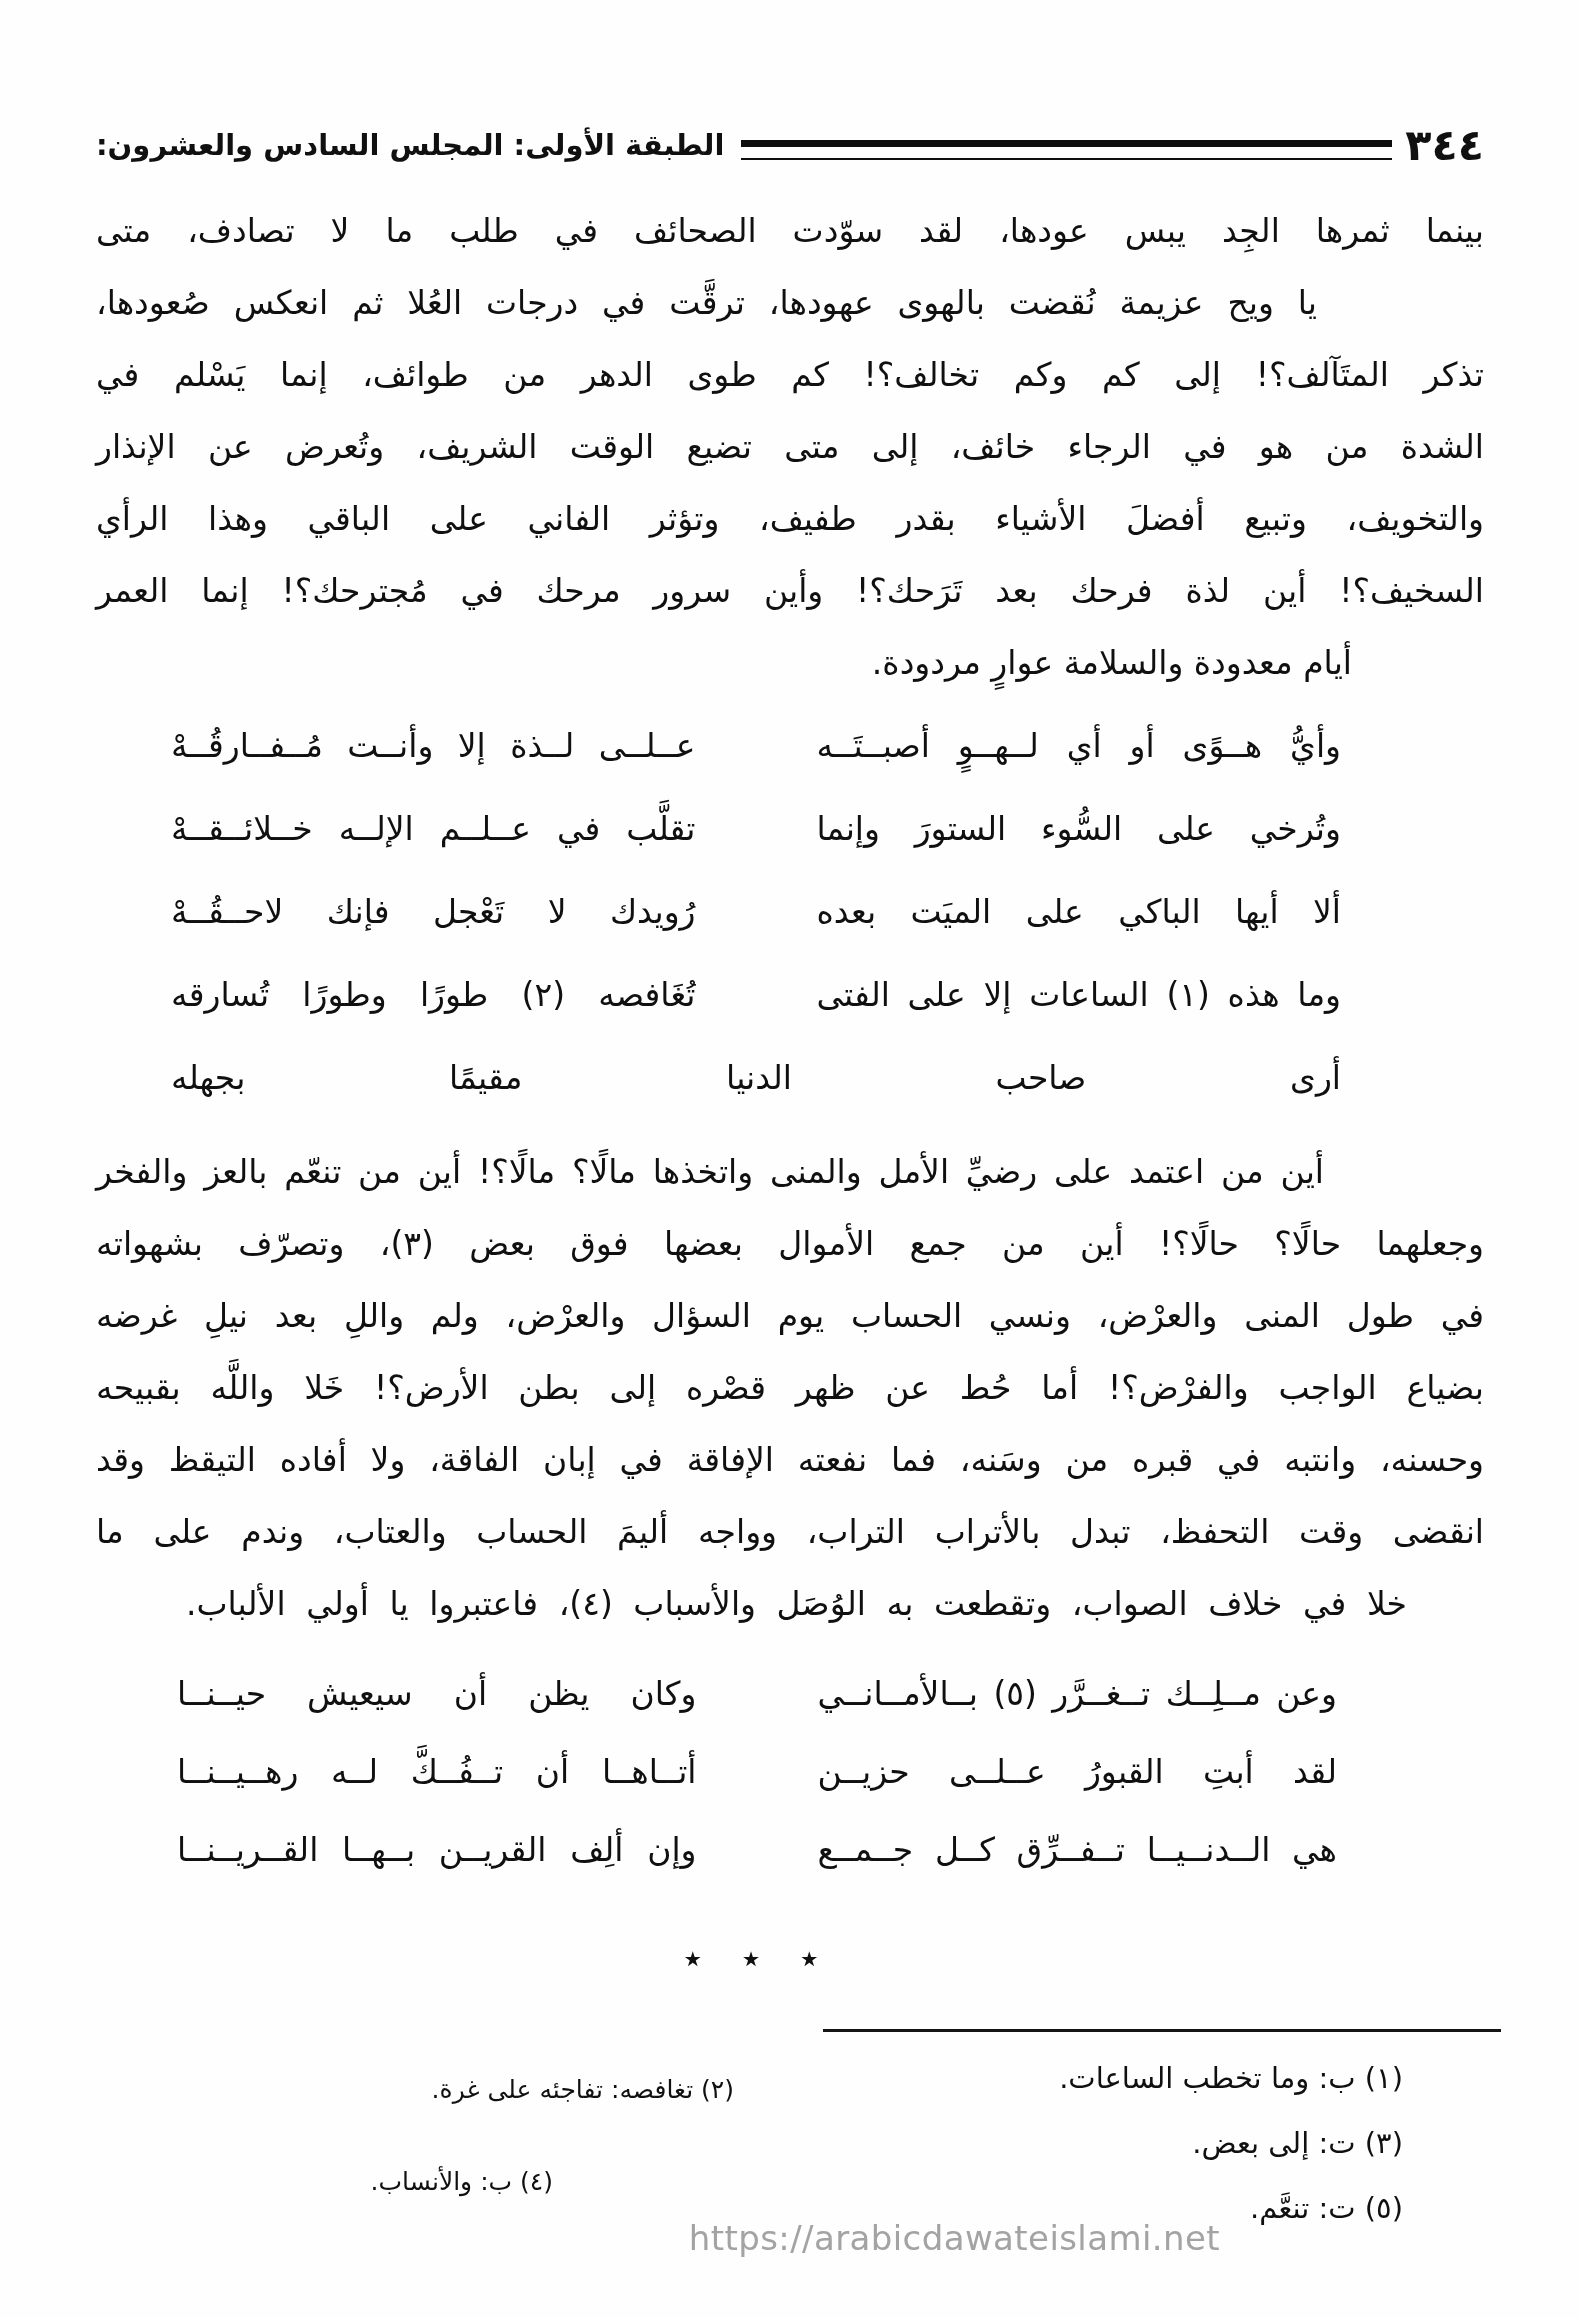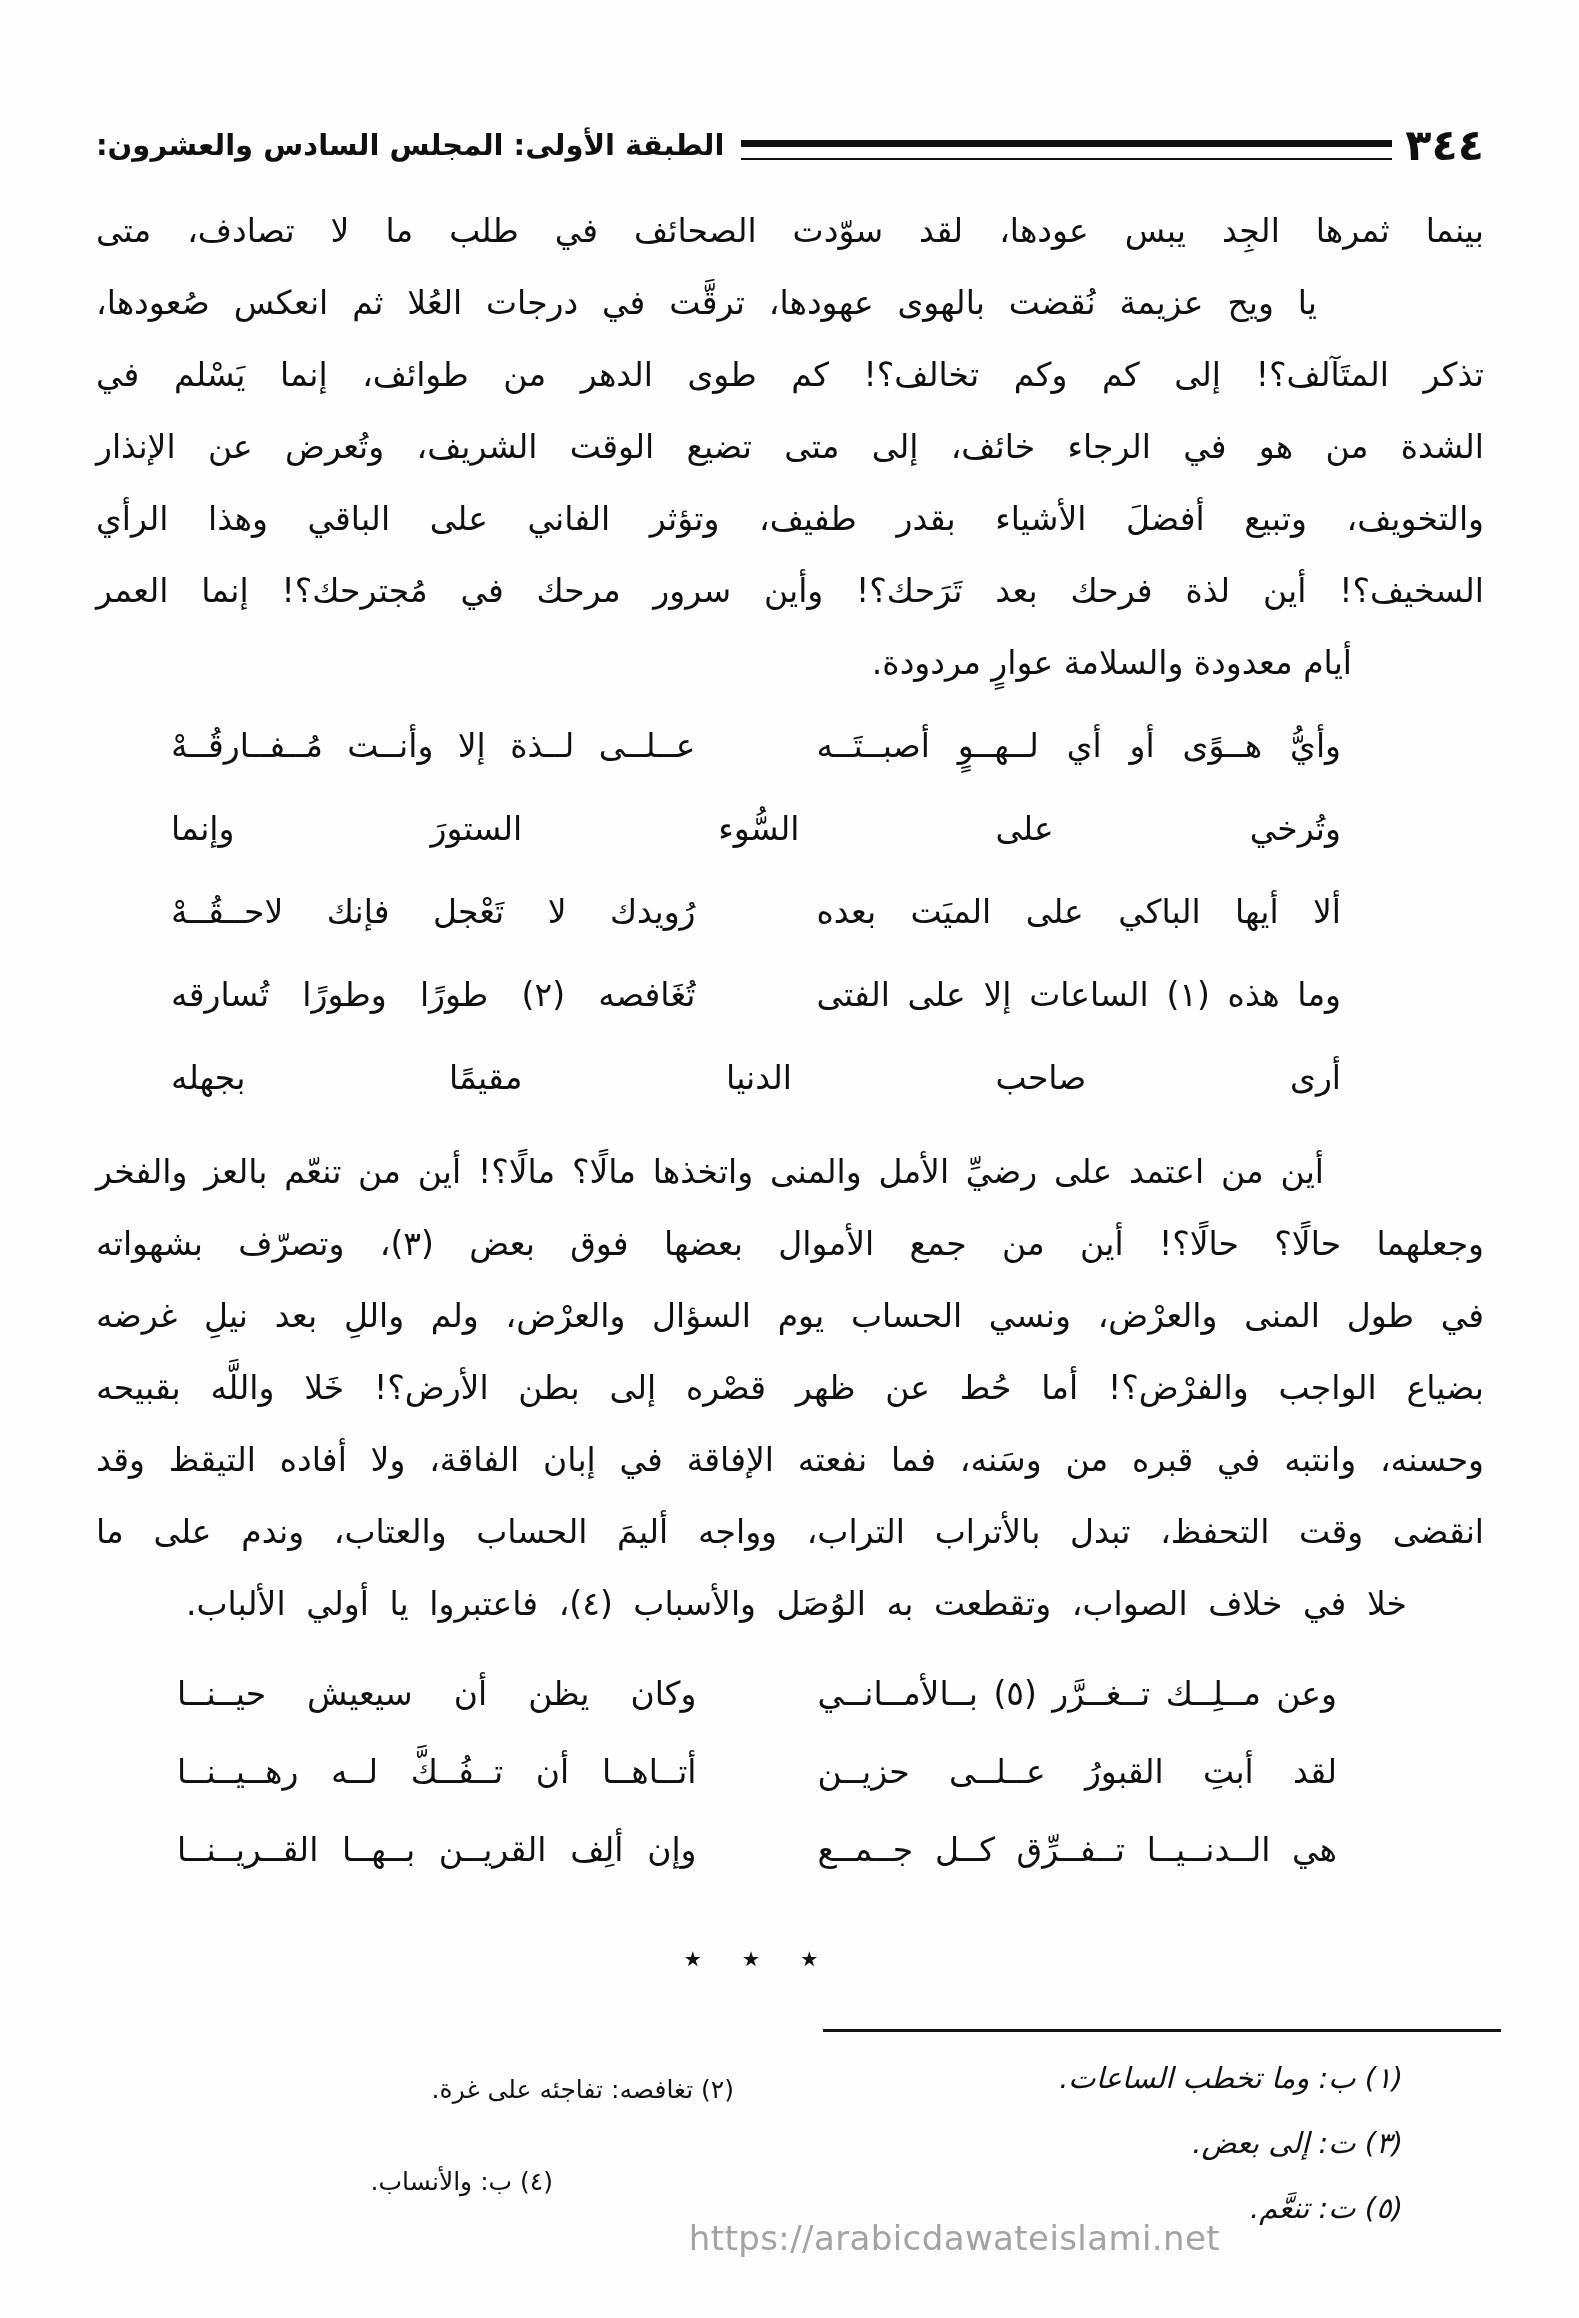--- a/index.html
+++ b/index.html
@@ -48,21 +48,21 @@
     white-space:nowrap;
   }
 
   
   .separator { position:absolute; top:1938px; left:0; right:0; text-align:center; font-size:34px; }
   .separator span { display:inline-block; transform:translateX(-39px); word-spacing:29px; }
 
   .fn-rule { position:absolute; top:2029px; left:823px; width:678px; border-top:3.4px solid #141414; }
 
   .fn-col { position:absolute; text-align:right; }
-  .fn-right { top:2046px; right:177px;font-style:italic; }
+  .fn-right { top:2046px; right:177px; }
   .fn-right .fn-item { font-size:29px; line-height:65px; }
   .fn-left { top:2068px; right:846px; }
   .fn-left .fn-item { font-size:25px; line-height:44px; margin-bottom:48px; }
   .fn-indent { padding-right:181px; }
 
   .watermark {
     position:absolute; top:2218px; right:360px;
     direction:ltr; font-size:34px; letter-spacing:0.4px;
     color:#a3a3a3; white-space:nowrap;
   }
@@ -89,20 +89,21 @@
       <div class="line para1-last">أيام معدودة والسلامة عوارٍ مردودة.</div>
     </div>
 
     <div class="poem poem1">
       <div class="verse">
         <div class="hemi">وأيُّ هــوًى أو أي لــهــوٍ أصبــتَــه</div>
         <div class="hemi">عــلــى لــذة إلا وأنــت مُــفــارقُــهْ</div>
       </div>
       <div class="verse">
         <div class="hemi">وتُرخي على السُّوء الستورَ وإنما</div>
+        <div class="hemi">تقلَّب في عــلــم الإلــه خــلائــقــهْ</div>
       </div>
       <div class="verse">
         <div class="hemi">ألا أيها الباكي على الميَت بعده</div>
         <div class="hemi">رُويدك لا تَعْجل فإنك لاحــقُــهْ</div>
       </div>
       <div class="verse">
         <div class="hemi">وما هذه (١) الساعات إلا على الفتى</div>
         <div class="hemi">تُغَافصه (٢) طورًا وطورًا تُسارقه</div>
       </div>
       <div class="verse">

